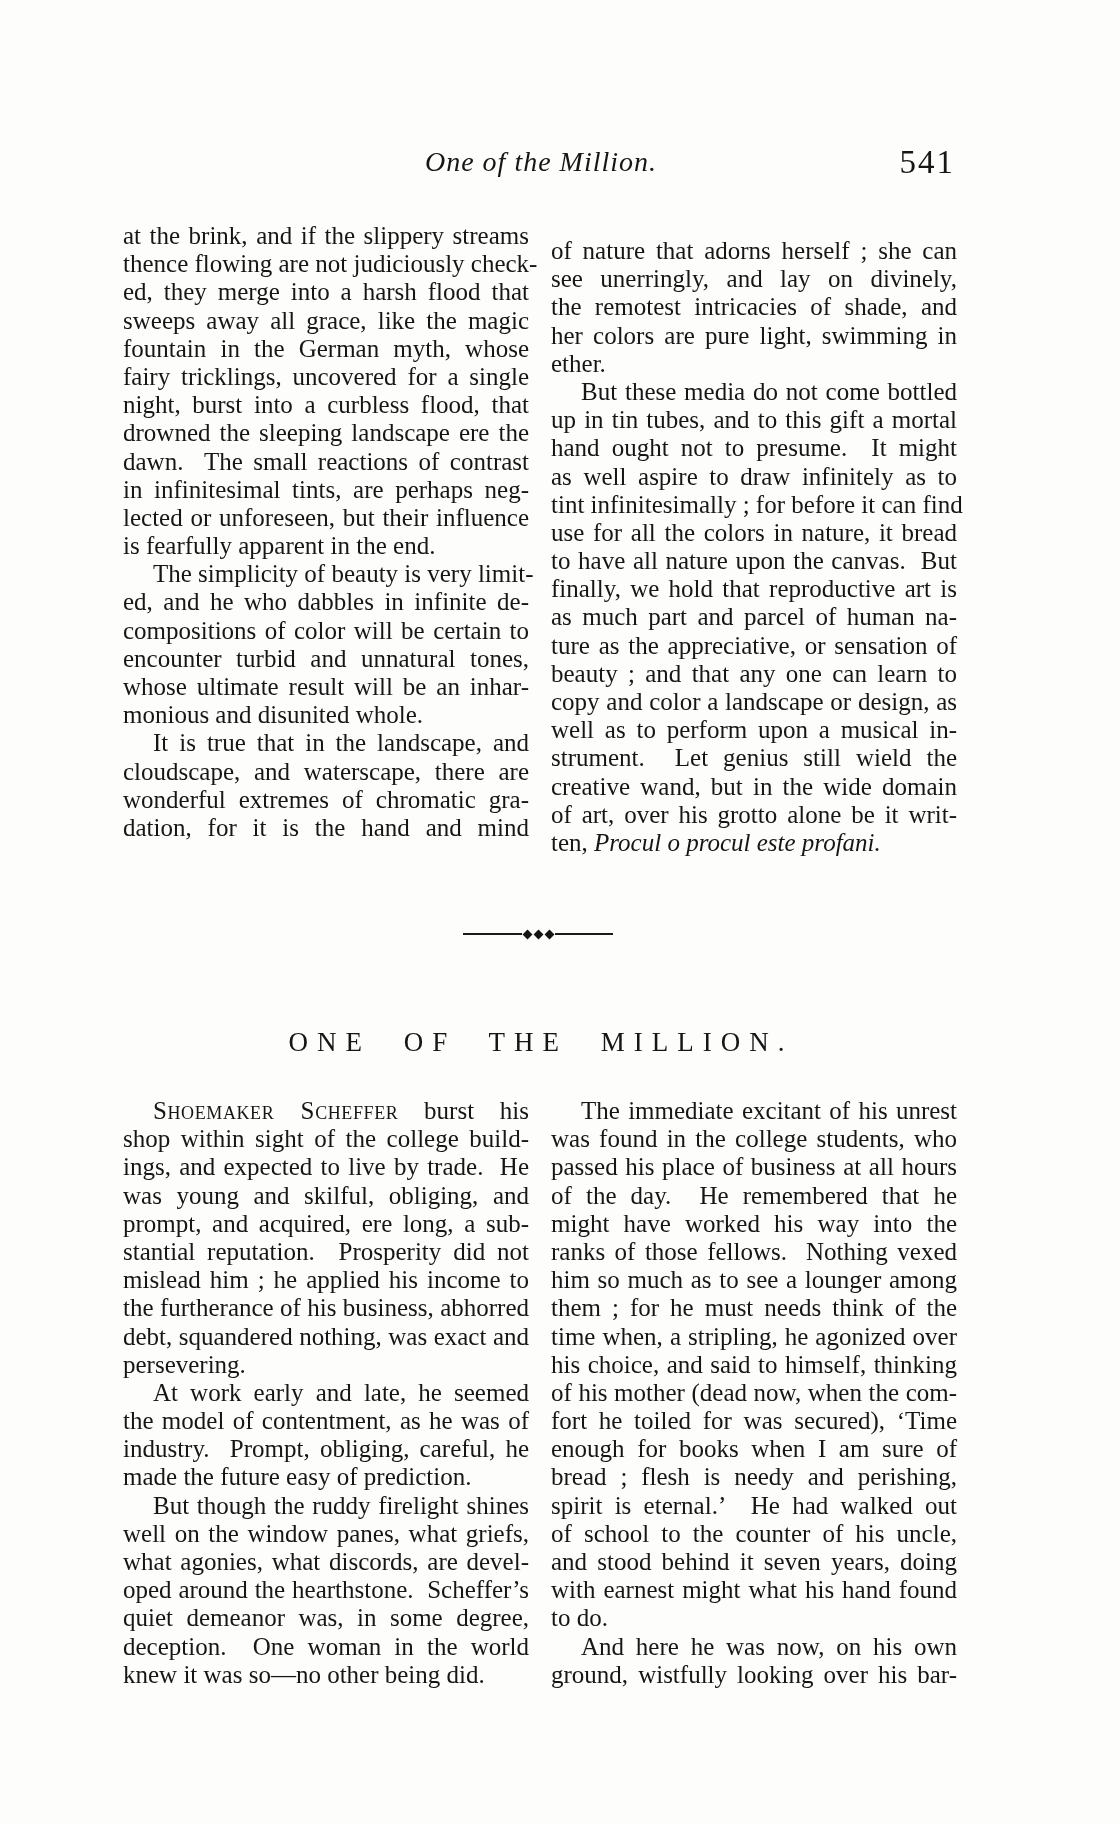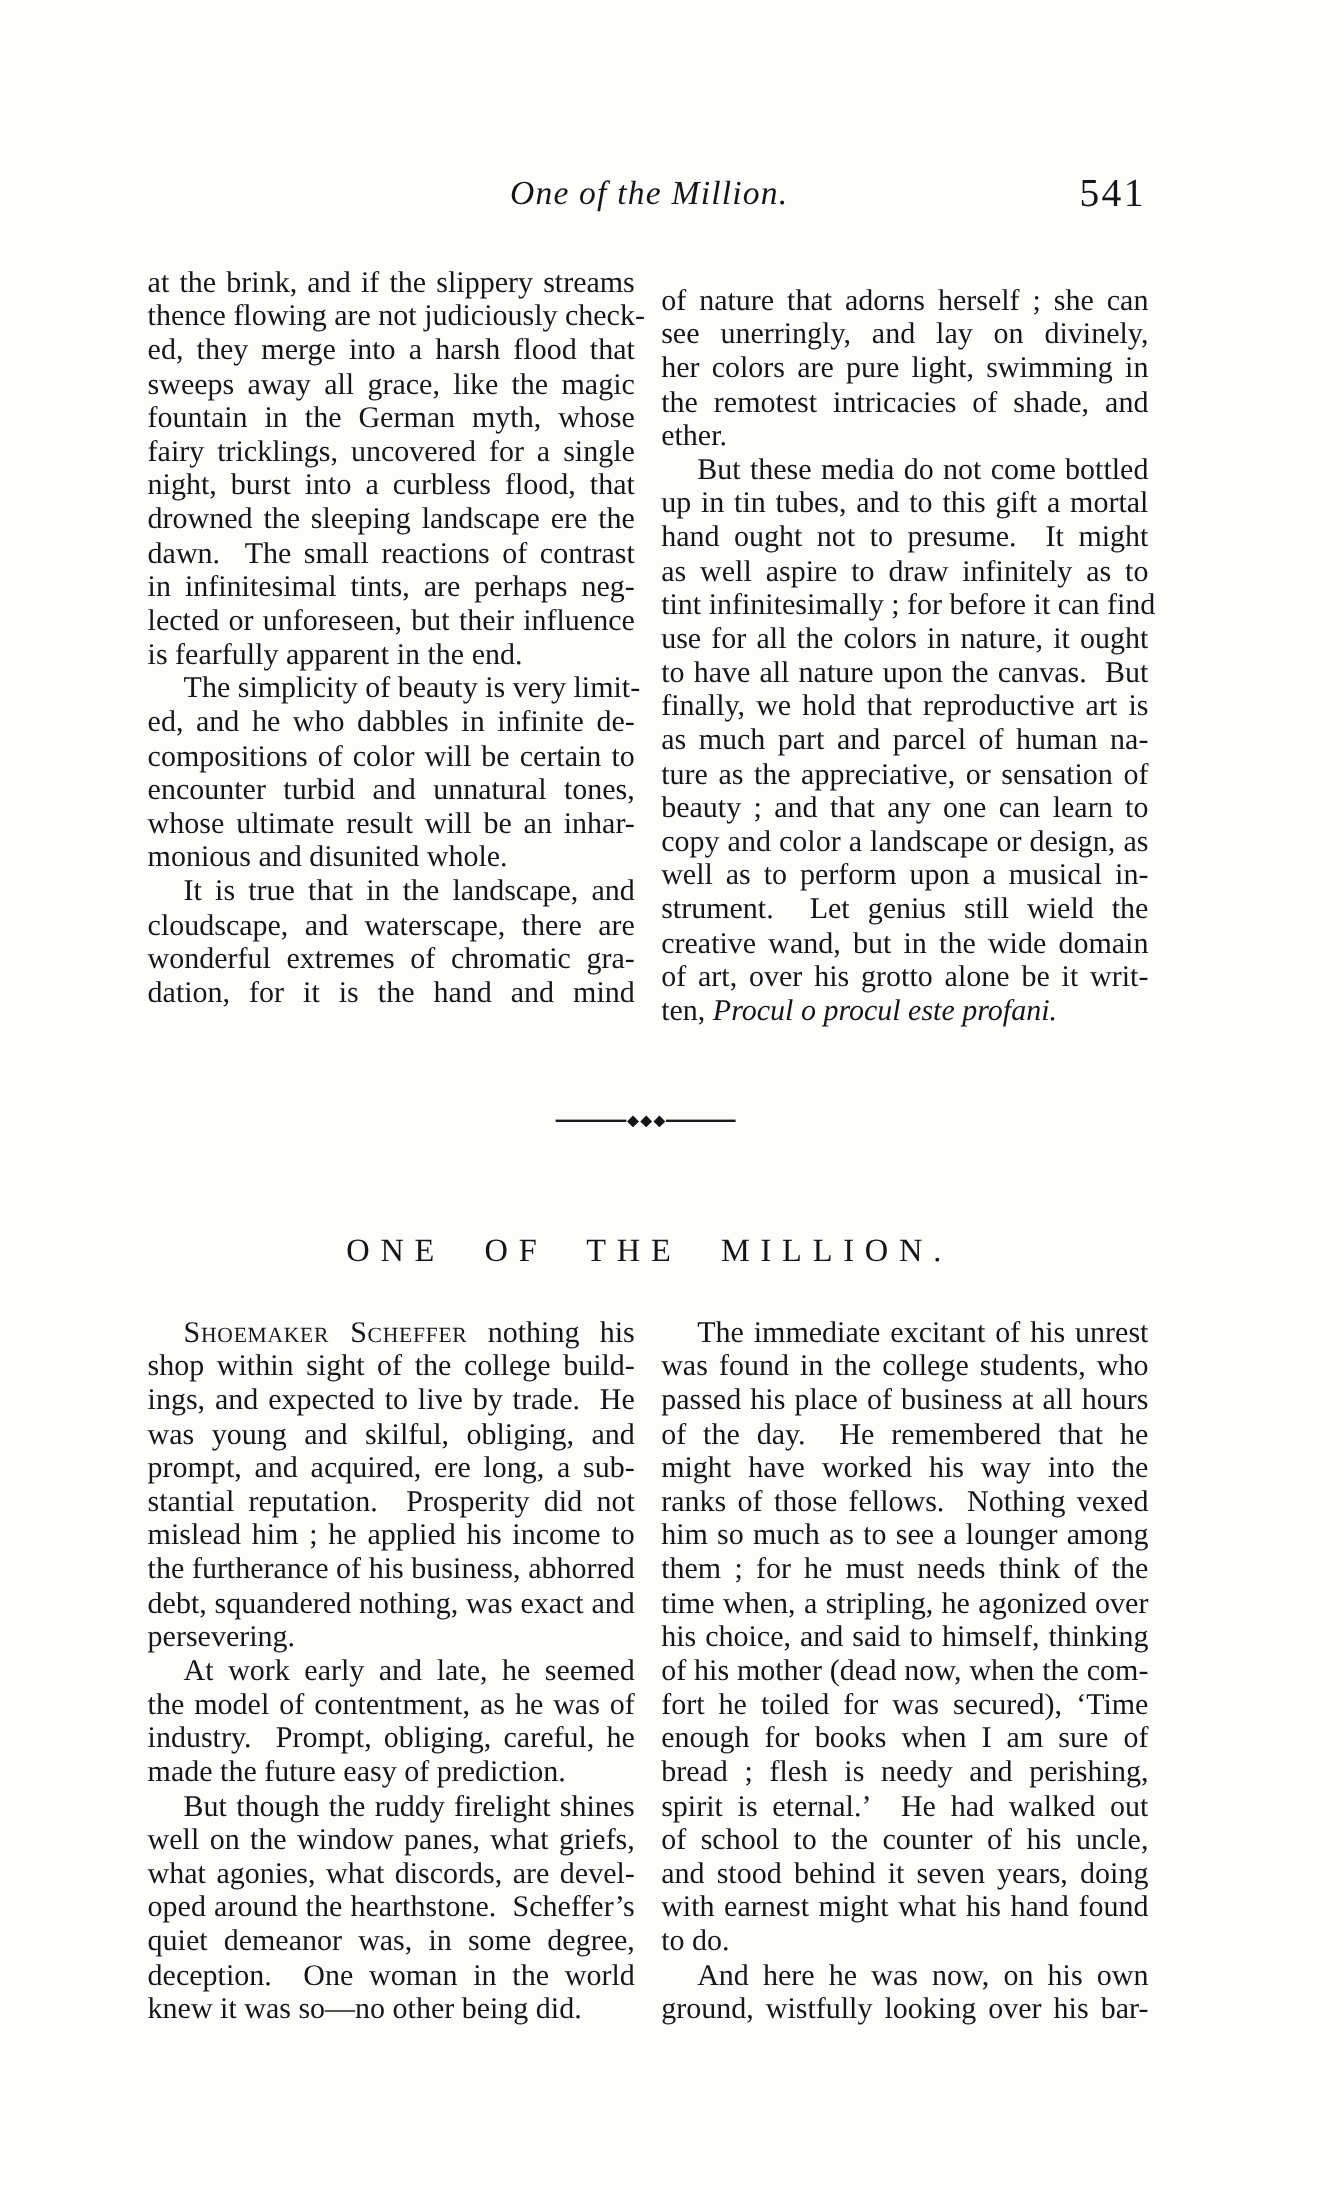--- a/index.html
+++ b/index.html
@@ -76,29 +76,29 @@
     <div class="tline"><span>whose ultimate result will be an inhar-</span></div>
     <div class="tline last"><span>monious and disunited whole.</span></div>
     <div class="tline ind"><span>It is true that in the landscape, and</span></div>
     <div class="tline"><span>cloudscape, and waterscape, there are</span></div>
     <div class="tline"><span>wonderful extremes of chromatic gra-</span></div>
     <div class="tline"><span>dation, for it is the hand and mind</span></div>
   </div>
 <div id="s1-right" class="col">
     <div class="tline"><span>of nature that adorns herself ; she can</span></div>
     <div class="tline"><span>see unerringly, and lay on divinely,</span></div>
+    <div class="tline"><span>the remotest intricacies of shade, and</span></div>
     <div class="tline"><span>her colors are pure light, swimming in</span></div>
-    <div class="tline"><span>the remotest intricacies of shade, and</span></div>
     <div class="tline last"><span>ether.</span></div>
     <div class="tline ind"><span>But these media do not come bottled</span></div>
     <div class="tline"><span>up in tin tubes, and to this gift a mortal</span></div>
     <div class="tline"><span>hand ought not to presume.&nbsp; It might</span></div>
     <div class="tline"><span>as well aspire to draw infinitely as to</span></div>
     <div class="tline"><span>tint infinitesimally ; for before it can find</span></div>
-    <div class="tline"><span>use for all the colors in nature, it ought</span></div>
+    <div class="tline"><span>use for all the colors in nature, it bread</span></div>
     <div class="tline"><span>to have all nature upon the canvas.&nbsp; But</span></div>
     <div class="tline"><span>finally, we hold that reproductive art is</span></div>
     <div class="tline"><span>as much part and parcel of human na-</span></div>
     <div class="tline"><span>ture as the appreciative, or sensation of</span></div>
     <div class="tline"><span>beauty ; and that any one can learn to</span></div>
     <div class="tline"><span>copy and color a landscape or design, as</span></div>
     <div class="tline"><span>well as to perform upon a musical in-</span></div>
     <div class="tline"><span>strument.&nbsp; Let genius still wield the</span></div>
     <div class="tline"><span>creative wand, but in the wide domain</span></div>
     <div class="tline"><span>of art, over his grotto alone be it writ-</span></div>
@@ -109,21 +109,21 @@
   <span class="dline"></span>
   <span class="diamond"></span>
   <span class="diamond"></span>
   <span class="diamond"></span>
   <span class="dline"></span>
 </div>
 
 <div class="article-title">ONE OF THE MILLION.</div>
 
 <div id="s2-left" class="col">
-    <div class="tline ind"><span class="sc">Shoemaker Scheffer</span><span> nothing his</span></div>
+    <div class="tline ind"><span class="sc">Shoemaker Scheffer</span><span> burst his</span></div>
     <div class="tline"><span>shop within sight of the college build-</span></div>
     <div class="tline"><span>ings, and expected to live by trade.&nbsp; He</span></div>
     <div class="tline"><span>was young and skilful, obliging, and</span></div>
     <div class="tline"><span>prompt, and acquired, ere long, a sub-</span></div>
     <div class="tline"><span>stantial reputation.&nbsp; Prosperity did not</span></div>
     <div class="tline"><span>mislead him ; he applied his income to</span></div>
     <div class="tline"><span>the furtherance of his business, abhorred</span></div>
     <div class="tline"><span>debt, squandered nothing, was exact and</span></div>
     <div class="tline last"><span>persevering.</span></div>
     <div class="tline ind"><span>At work early and late, he seemed</span></div>

